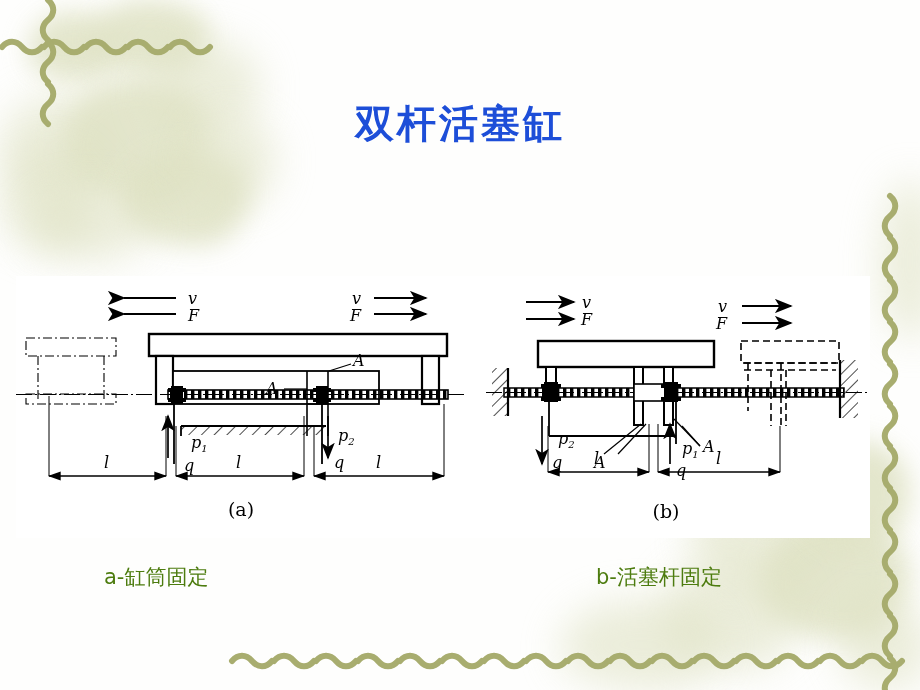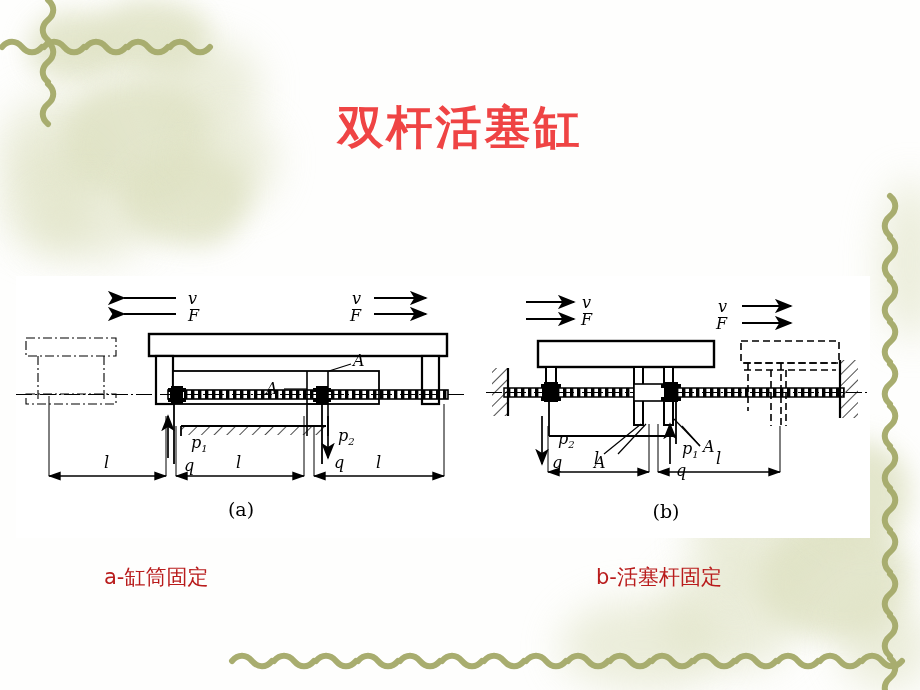--- a/index.html
+++ b/index.html
@@ -42,32 +42,32 @@
     background: #ffffff;
   }
 
   
   #page-title {
     position: absolute;
     left: 0;
     top: 104px;
     width: 920px;
     text-align: center;
-    color: #ef4444;
+    color: #1d4ed8;
     font-family: "DejaVu Sans", sans-serif;
     font-weight: bold;
-    font-size: 46px;
+    font-size: 39px;
     letter-spacing: 3px;
     line-height: 1;
   }
 
   
   .caption {
     position: absolute;
-    color: #b91c1c;
+    color: #4d7c0f;
     font-family: "DejaVu Sans", sans-serif;
     font-size: 21px;
     line-height: 1;
     white-space: nowrap;
   }
   #caption-a { left: 104px; top: 567px; }
   #caption-b { left: 596px; top: 567px; }
 
   svg { display: block; }
   .diagram-svg { position: absolute; }

